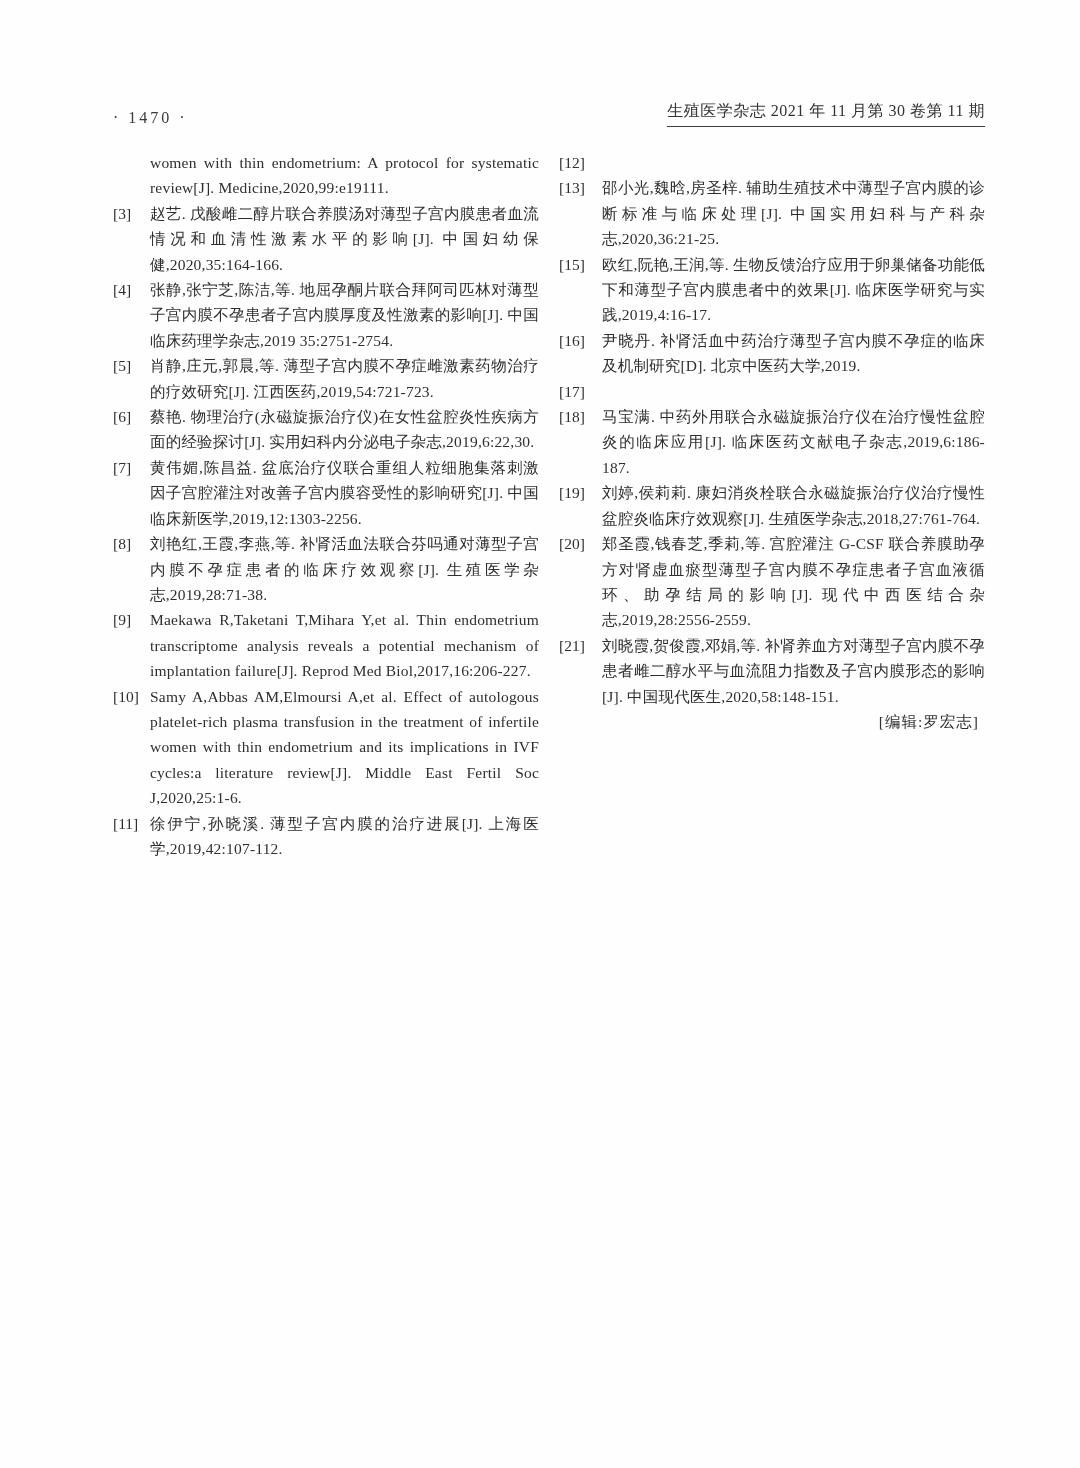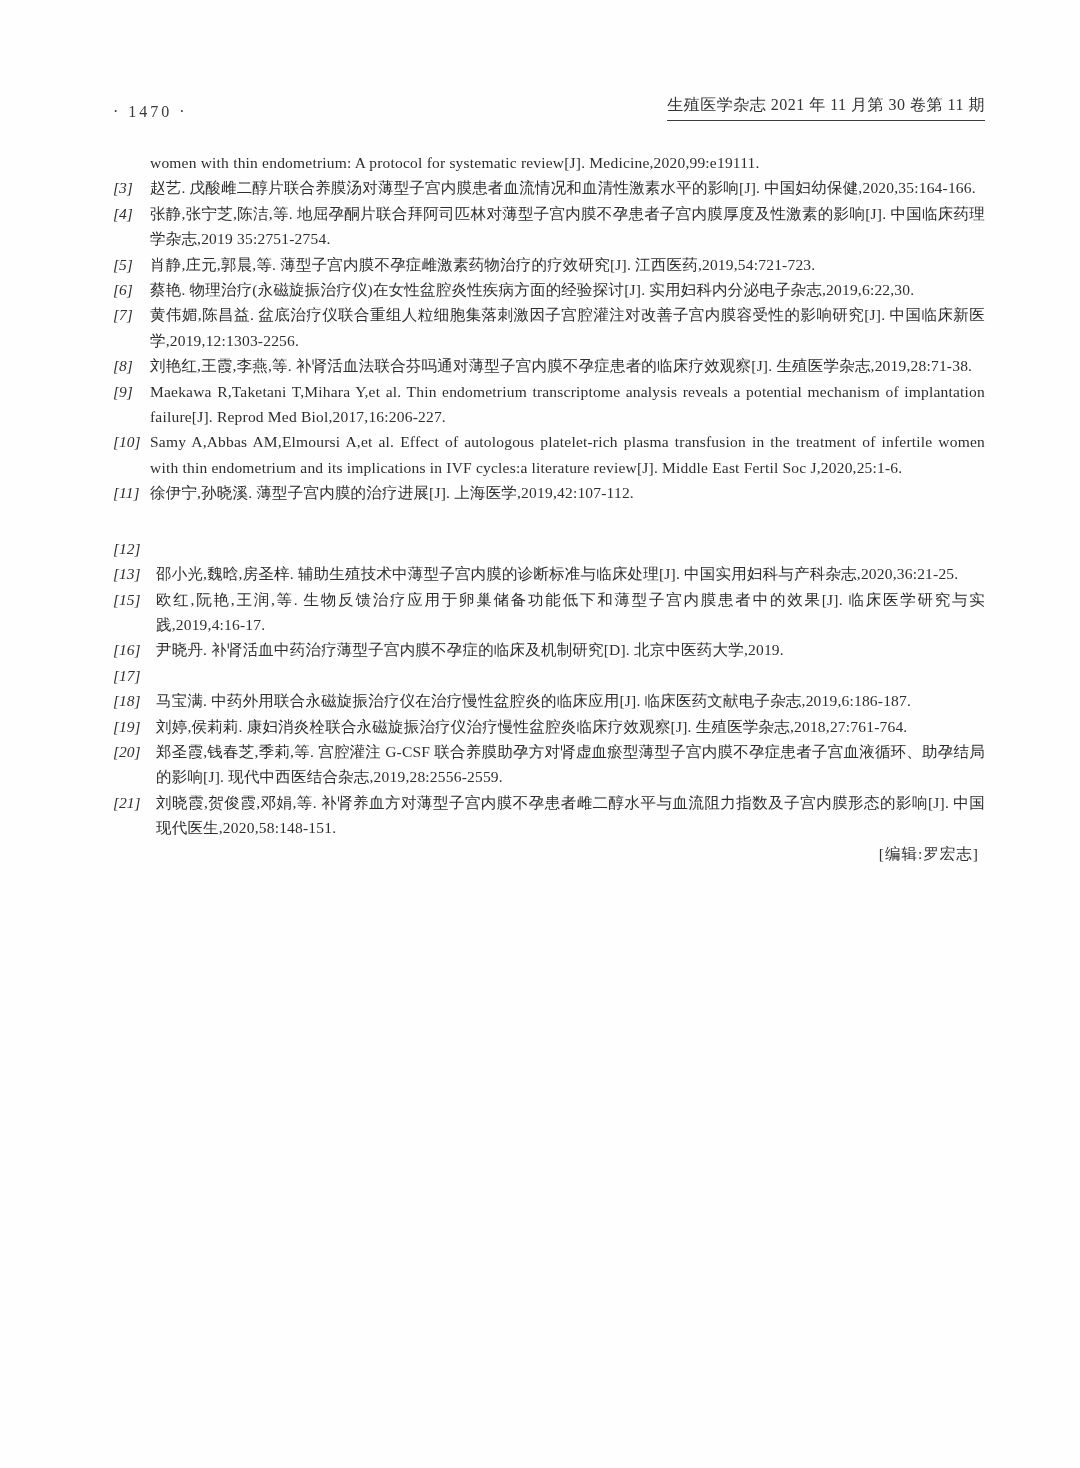--- a/index.html
+++ b/index.html
@@ -8,21 +8,21 @@
     width: 1080px;
     height: 1468px;
     margin: 0 auto;
     background: #fefefe;
     font-family: "Liberation Serif", "DejaVu Serif", serif;
     color: #2e2e2e;
     overflow: hidden;
   }
   .header {
     position: absolute;
-    top: 95px;
+    top: 101px;
     left: 113px;
     width: 872px;
     display: flex;
     justify-content: space-between;
     align-items: flex-end;
     font-size: 16px;
   }
   .page-num {
     letter-spacing: 3px;
     color: #3a3a3a;
@@ -33,33 +33,31 @@
     letter-spacing: 0.5px;
     color: #333333;
     margin-left: 11px;
   }
   .content {
     position: absolute;
     top: 150px;
     left: 113px;
     width: 872px;
     display: flex;
-    gap: 30px;
-    flex-direction: column;
+    gap: 20px;
   }
   .col {
     flex: 1 1 0;
     font-size: 15.5px;
     line-height: 25.4px;
   }
   .ref { display: flex; }
   .ref-num {
     flex: 0 0 37px;
     white-space: nowrap;
-    font-style: italic;
   }
   #refs-right .ref-num { flex: 0 0 43px; }
   .ref-text {
     flex: 1;
     text-align: justify;
     text-justify: inter-ideograph;
     letter-spacing: 0.2px;
   }
   .editor-note {
     text-align: right;

